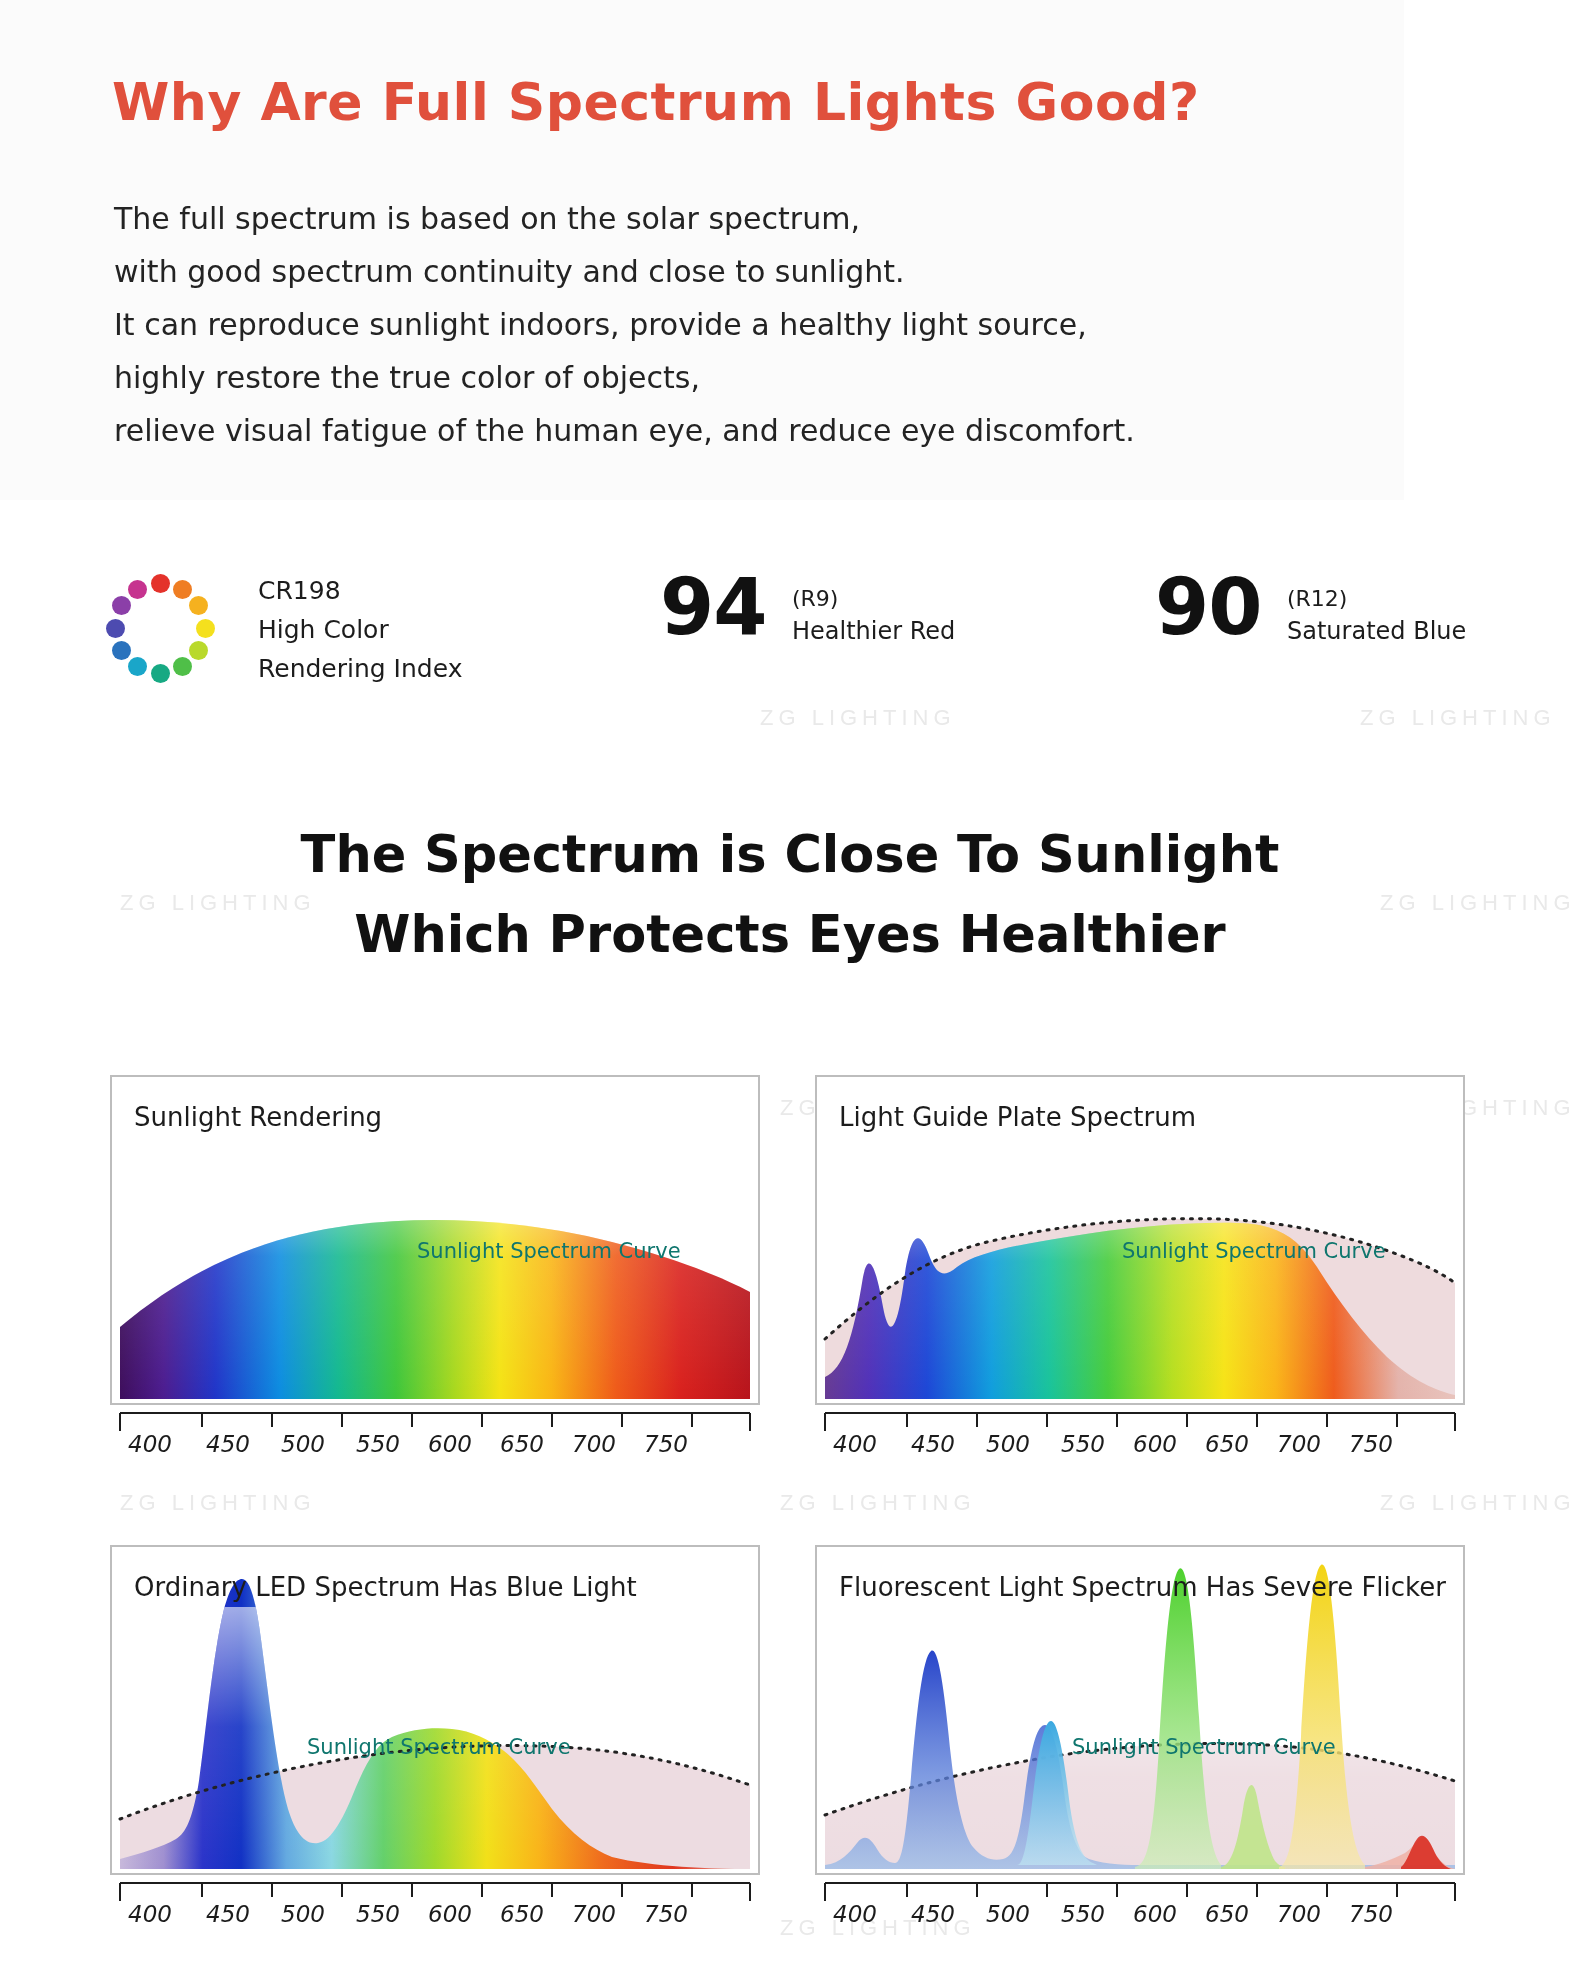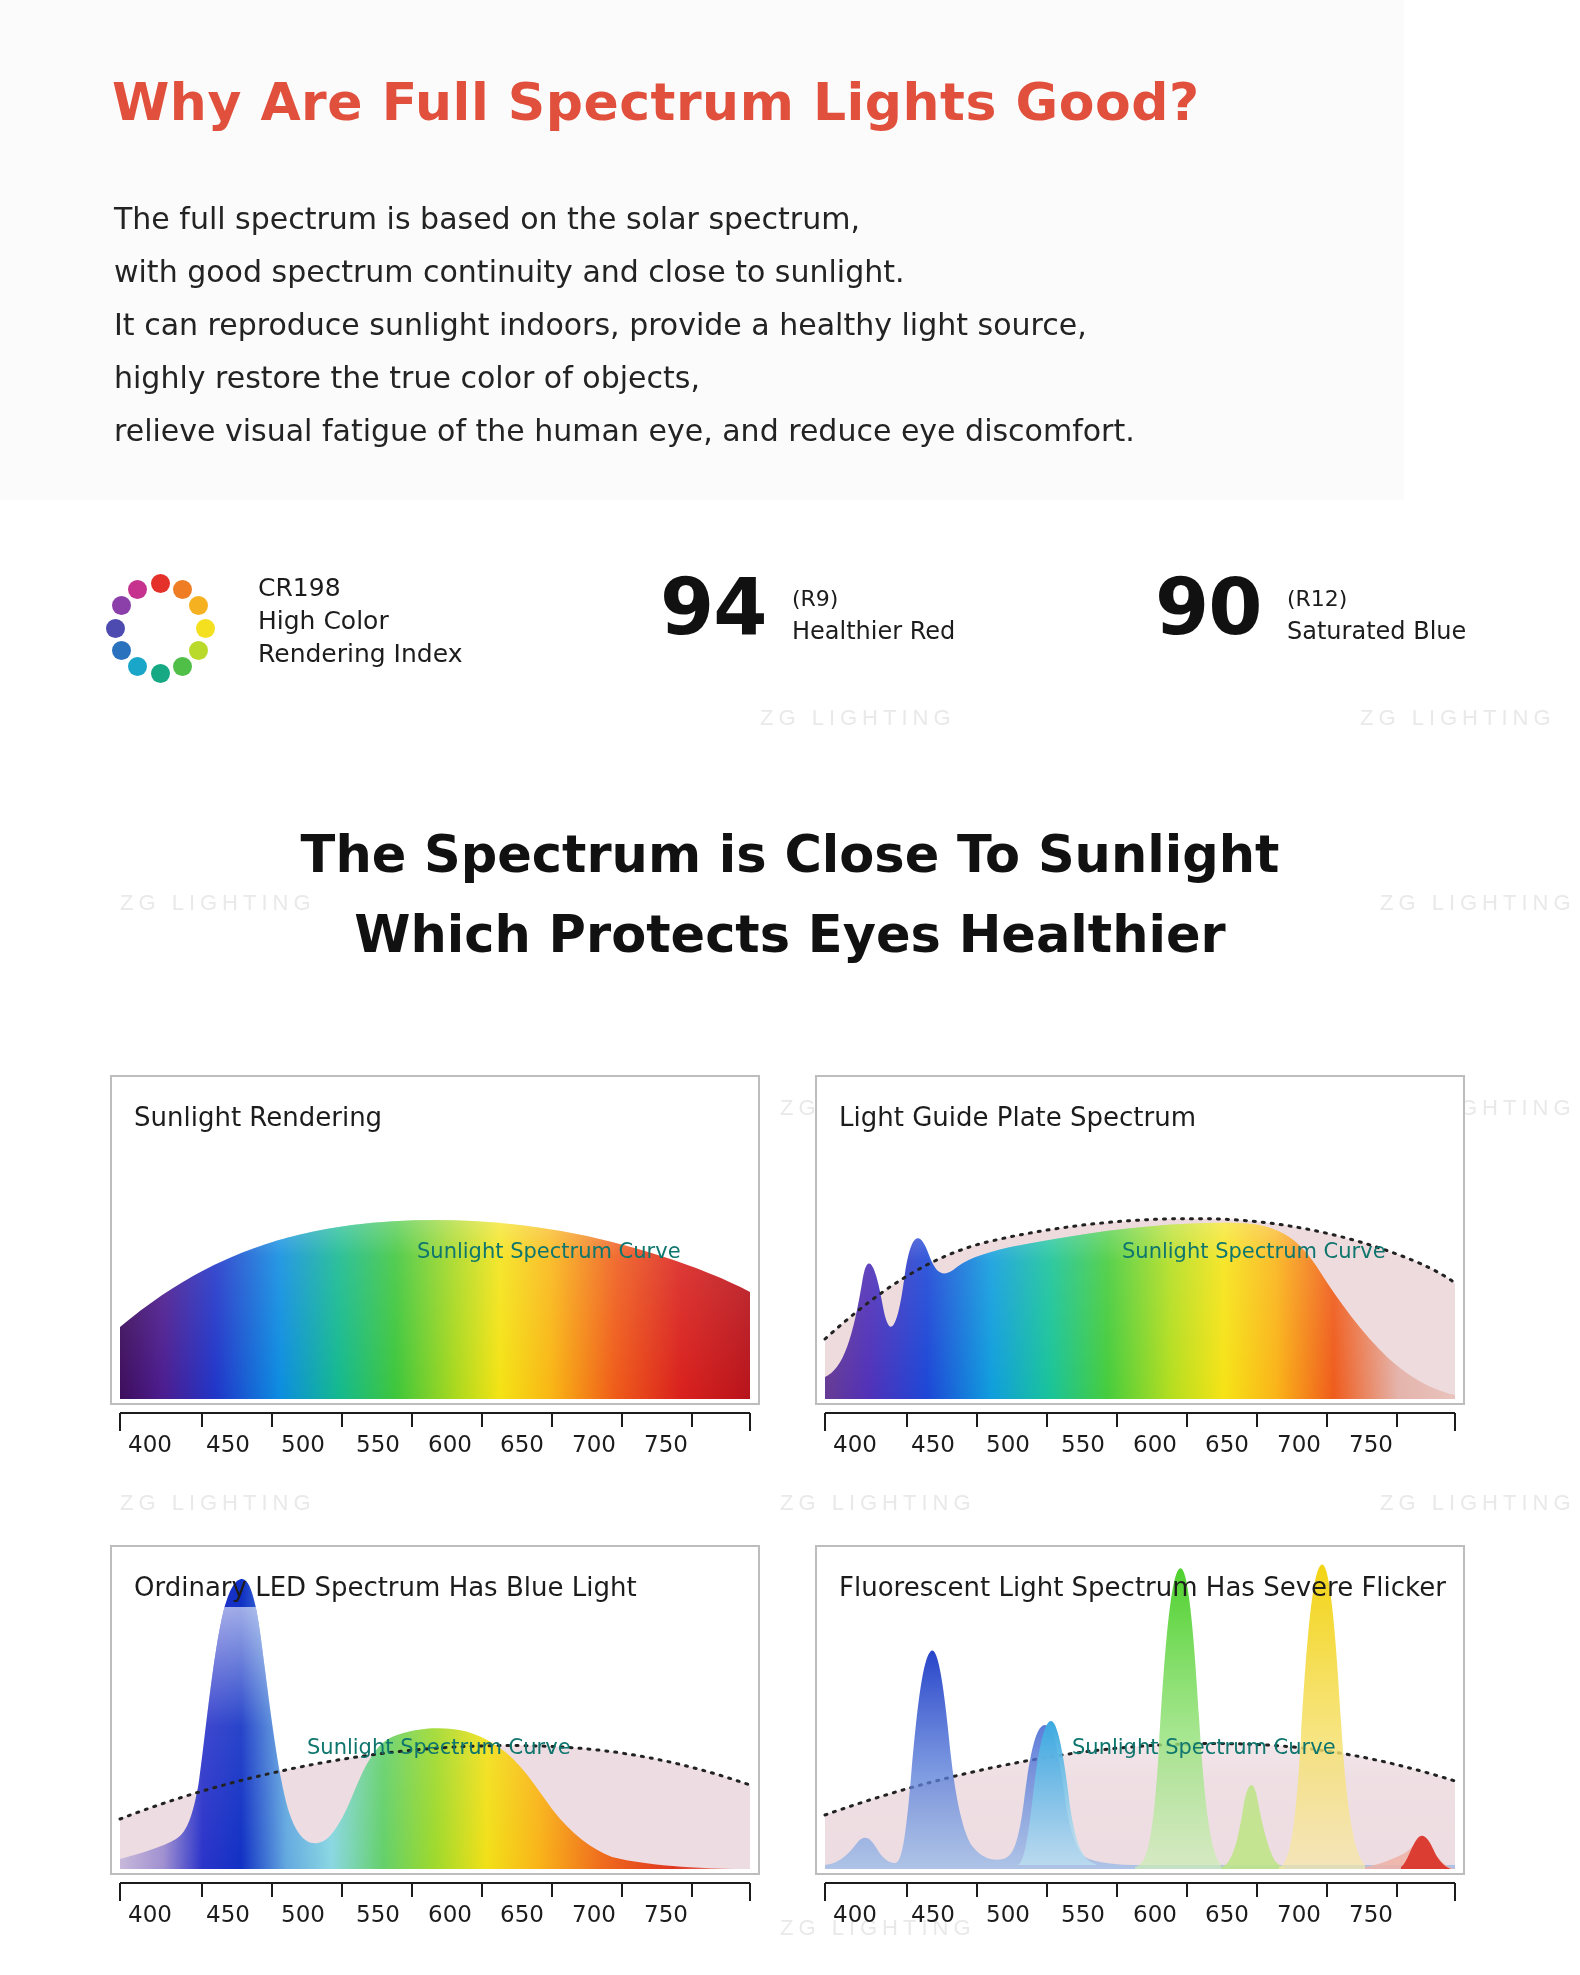--- a/index.html
+++ b/index.html
@@ -56,21 +56,21 @@
   }
   .cri-dot {
     position: absolute;
     width: 19px; height: 19px;
     border-radius: 50%;
   }
   .cri-text {
     position: absolute;
     left: 258px; top: 1px;
     font-size: 25px;
-    line-height: 33px;
+    line-height: 39px;
     color: #1c1c1c;
     white-space: pre;
   }
   .score-group { position: absolute; top: 0; }
   .score-num {
     position: absolute;
     left: 0; top: -8px;
     font-size: 78px;
     font-weight: bold;
     color: #111;
@@ -136,21 +136,21 @@
     z-index: 6;
     white-space: nowrap;
   }
   .panel svg.plot {
     position: absolute;
     left: 0; top: 0;
   }
   .axis {
     position: absolute;
     top: 336px; left: 0;
-    width: 650px; height: 58px;
+    width: 650px; height: 58px; font-style: italic;
   }
   .axis svg { position: absolute; left: 0; top: 0; }
   .tick-label {
     position: absolute;
     font-size: 23px;
     color: #1c1c1c;
     transform: translateX(-50%);
     top: 20px;
     white-space: nowrap;
   }

